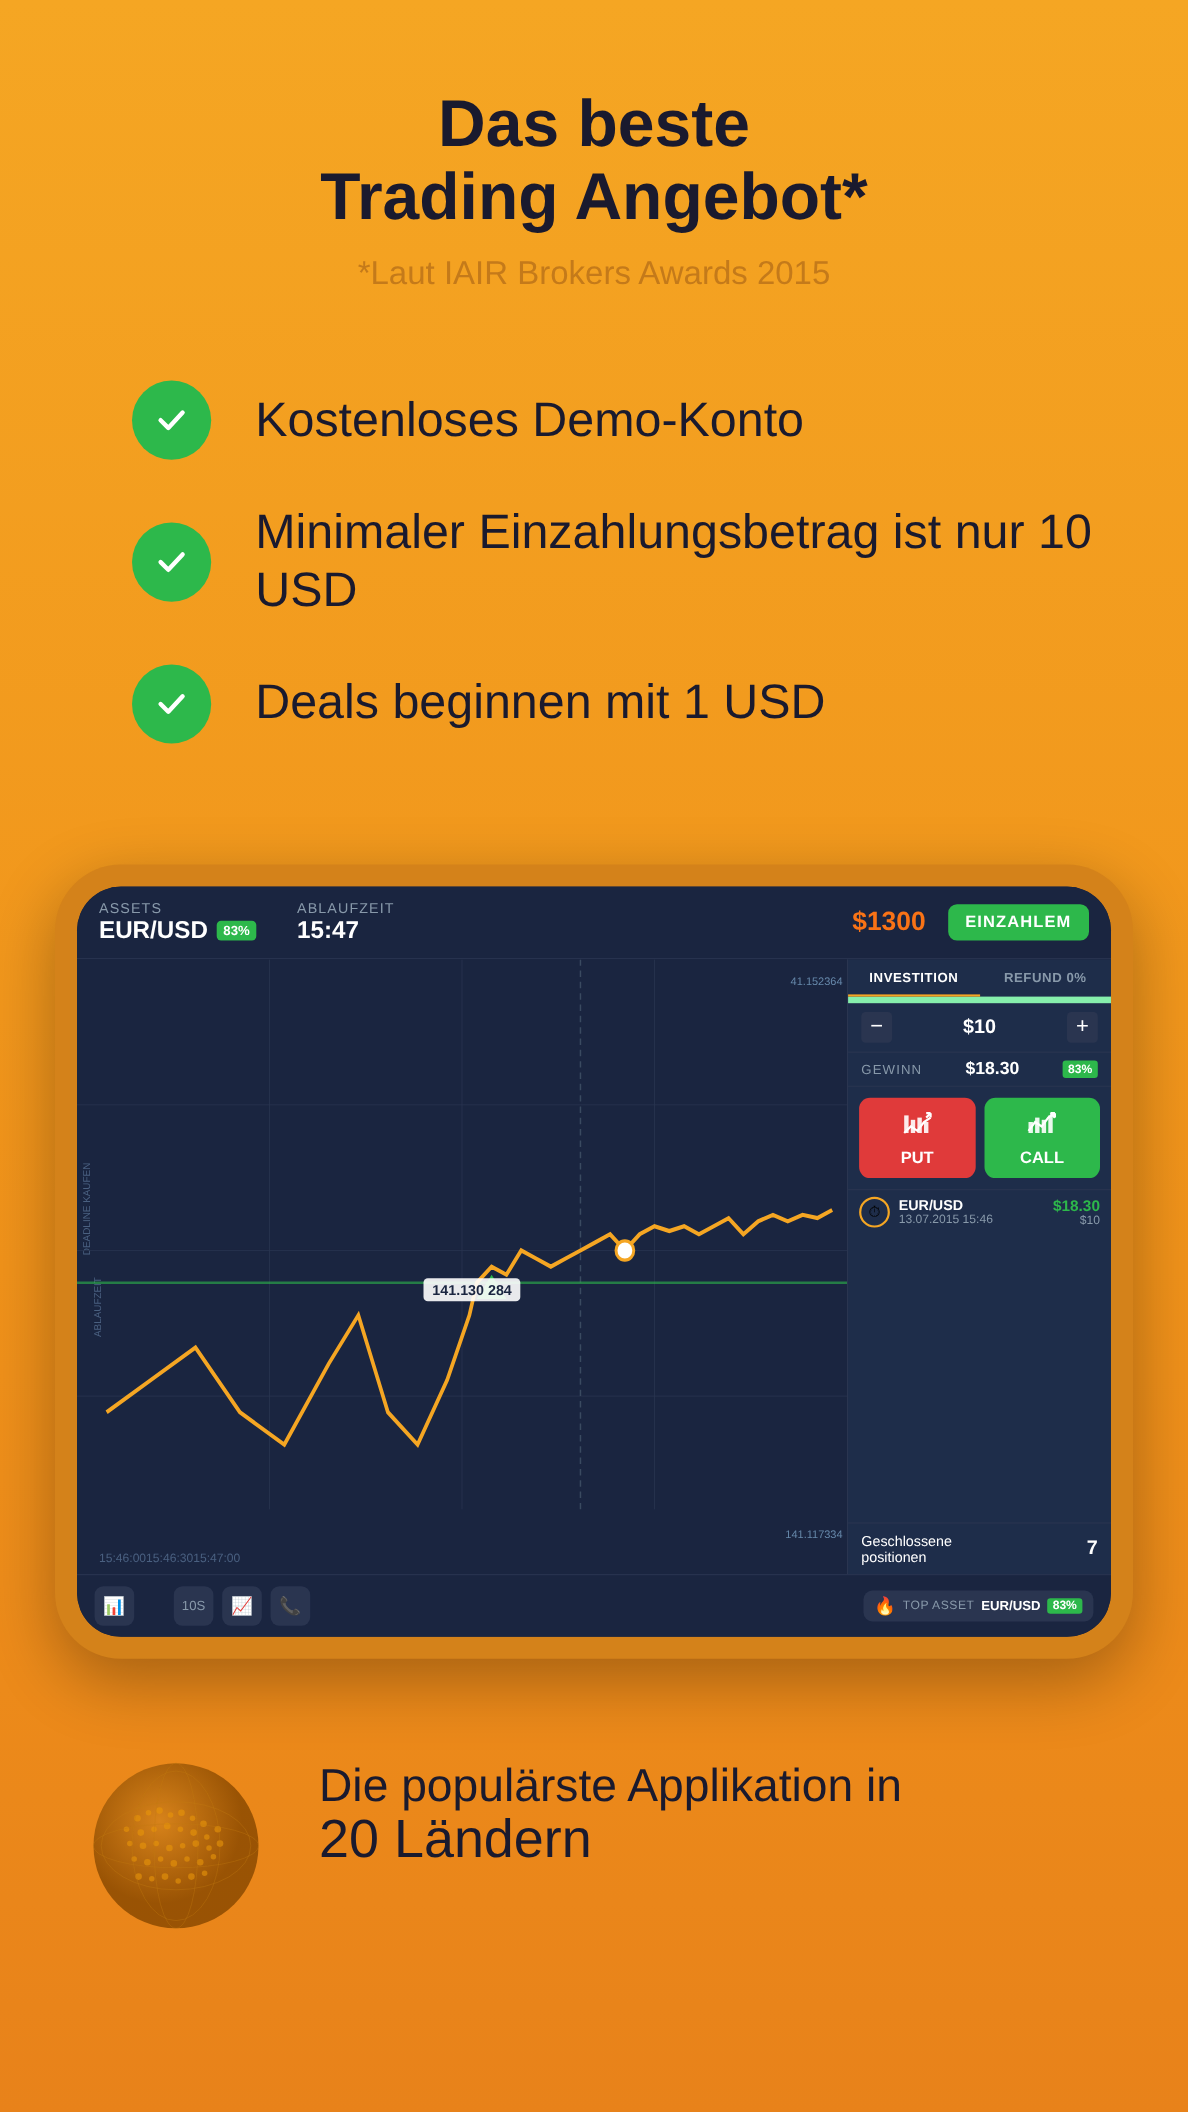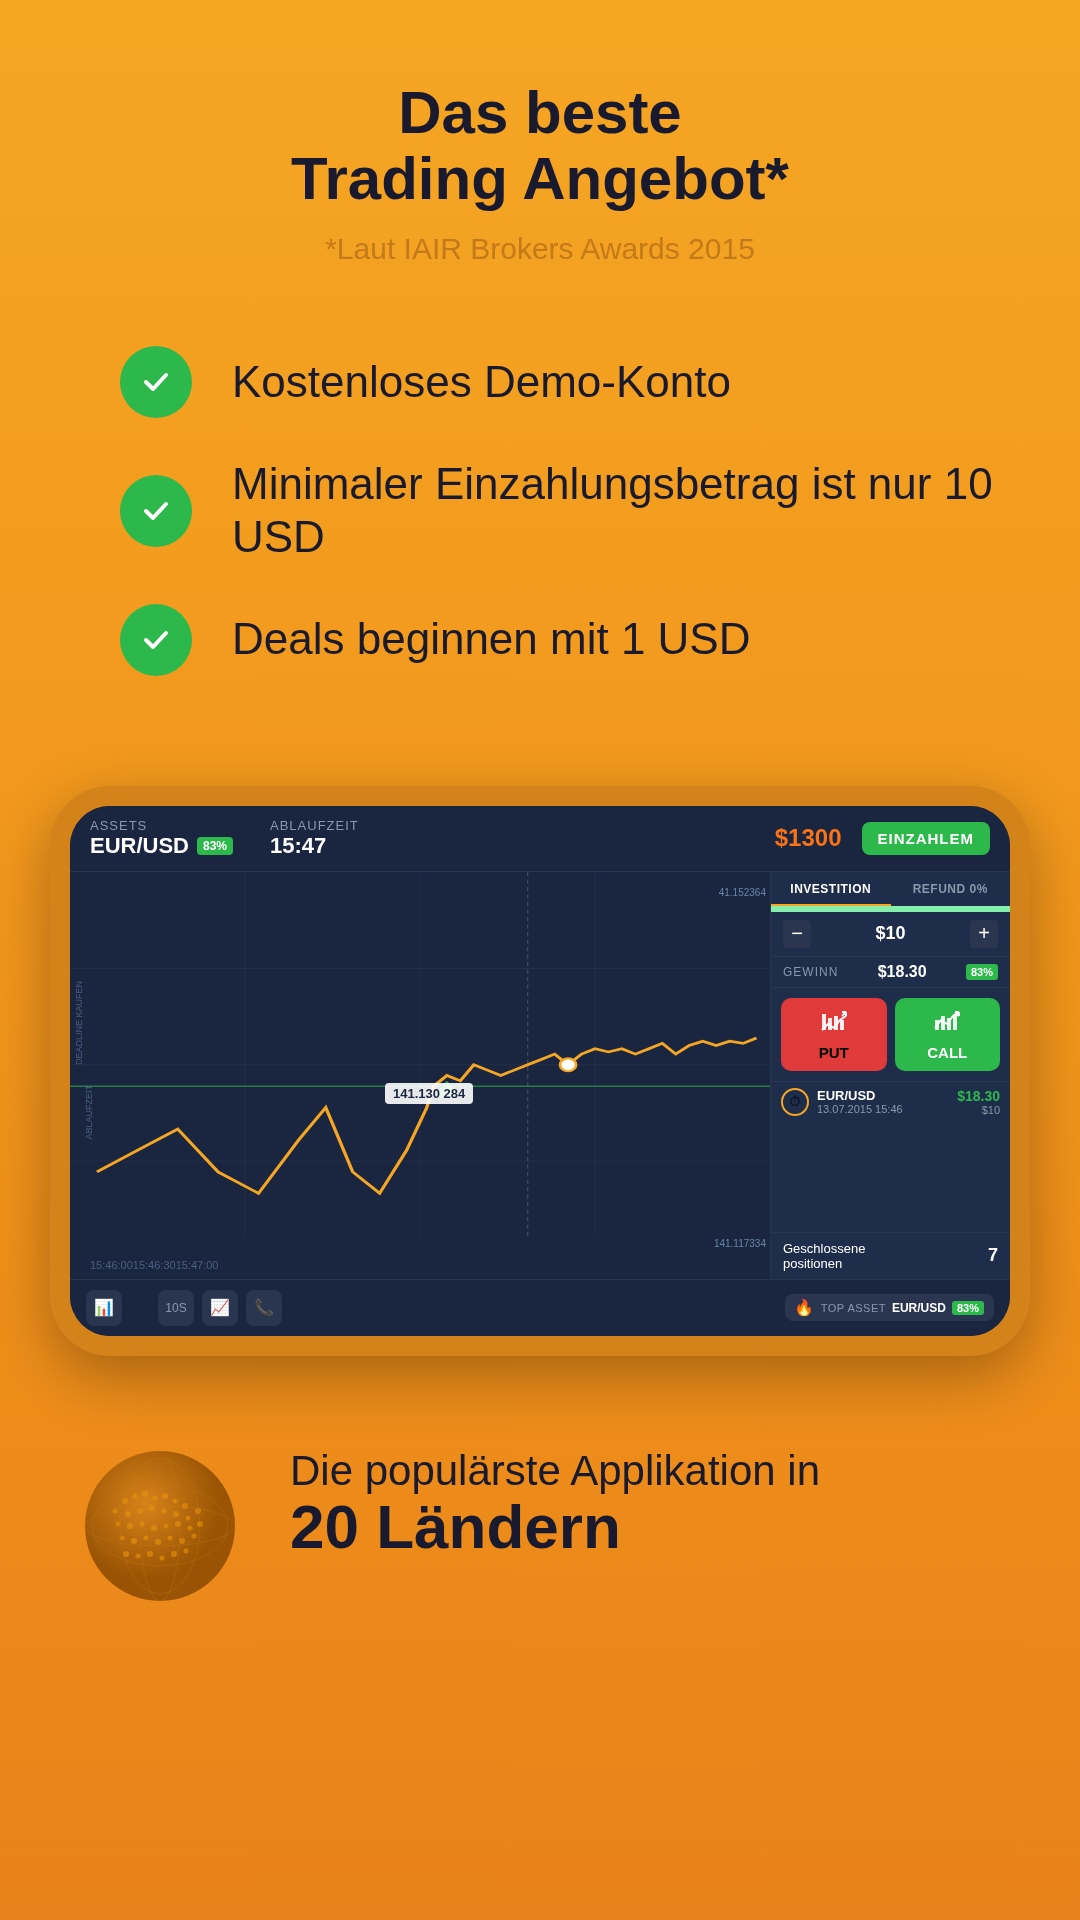--- a/index.html
+++ b/index.html
@@ -74,21 +74,21 @@
       border-radius: 60px;
       padding: 20px;
       width: 980px;
       box-shadow: 0 20px 60px rgba(0,0,0,0.3);
     }
     .phone-screen {
       background: #1a2540;
       border-radius: 40px;
       overflow: hidden;
       width: 100%;
-      height: 530px;
+      height: 682px;
       display: flex;
       flex-direction: column;
     }
 
     
     .trading-top-bar {
       display: flex;
       align-items: center;
       background: #1a2540;
       padding: 12px 20px;
@@ -295,21 +295,21 @@
       display: flex;
       gap: 8px;
       padding: 10px 10px;
     }
     .put-btn {
       flex: 1;
       background: #e03a3a;
       border: none;
       border-radius: 10px;
       padding: 12px 8px 10px;
-      color: #000000;
+      color: #ffffff;
       font-size: 15px;
       font-weight: 800;
       text-transform: uppercase;
       cursor: pointer;
       display: flex;
       flex-direction: column;
       align-items: center;
       gap: 4px;
     }
     .call-btn {
@@ -454,22 +454,22 @@
     .bottom-text {
       flex: 1;
     }
     .bottom-tagline {
       font-size: 42px;
       color: #1a1a2e;
       font-weight: 400;
       line-height: 1.2;
     }
     .bottom-highlight {
-      font-size: 62px;
-      font-weight: 700;
+      font-size: 49px;
+      font-weight: 400;
       color: #1a1a2e;
       line-height: 1;
     }
   </style>
 </head>
 <body>
 
 <div class="header-section">
   <h1 class="main-title">Das beste<br>Trading Angebot*</h1>
   <p class="subtitle">*Laut IAIR Brokers Awards 2015</p>

